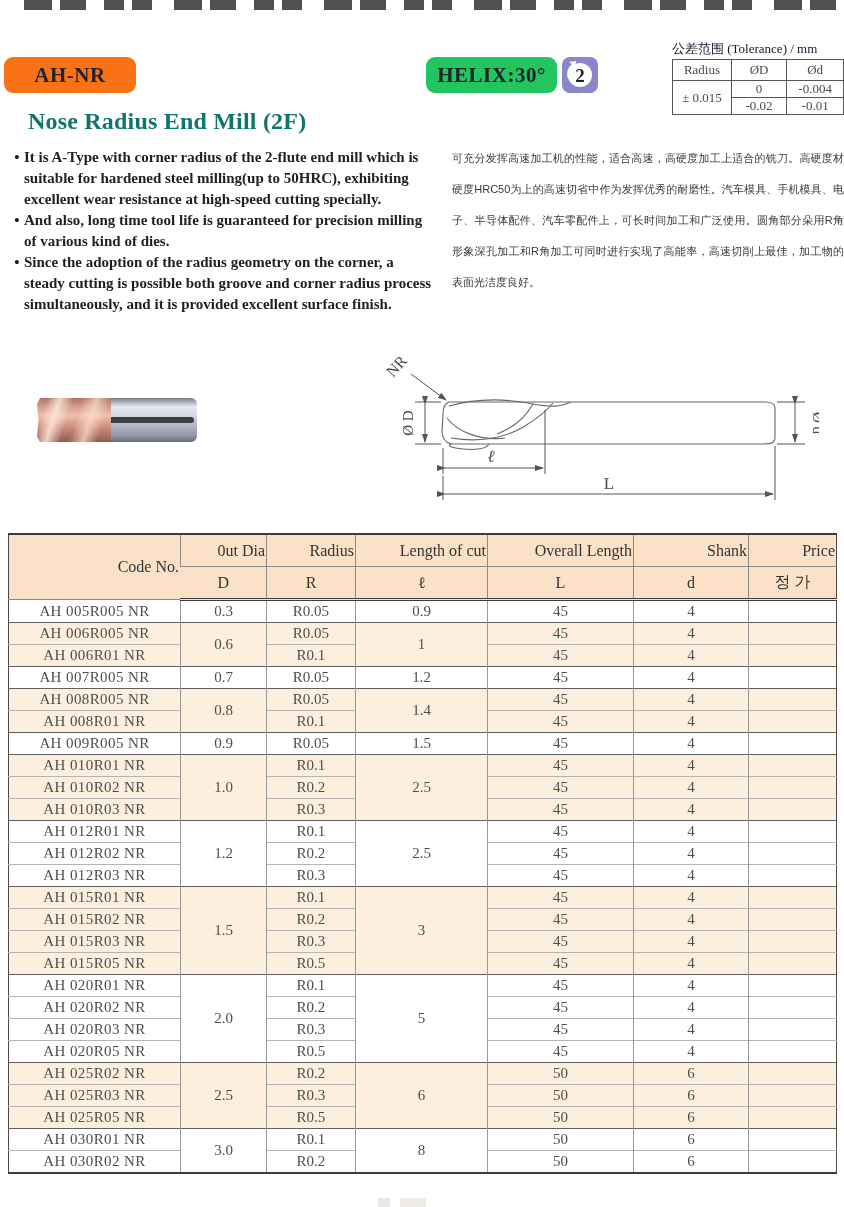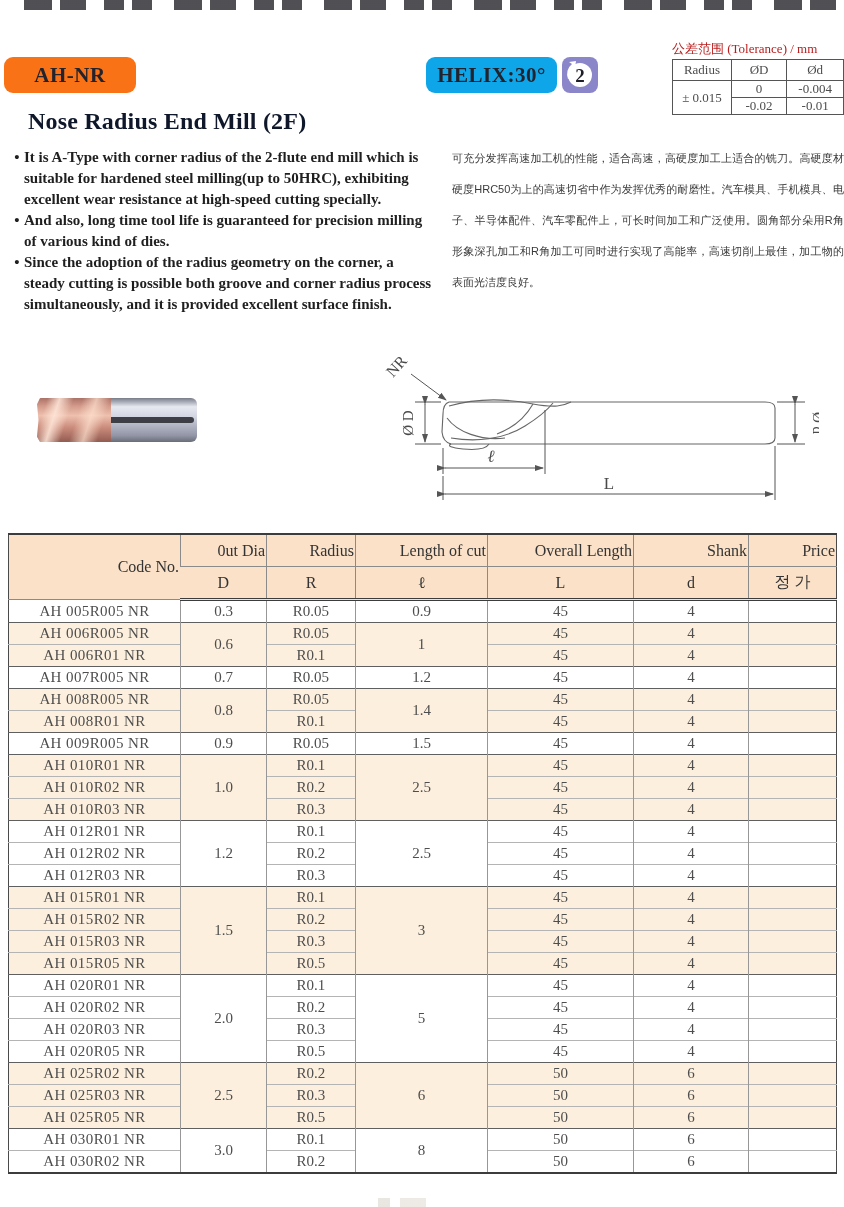--- a/index.html
+++ b/index.html
@@ -19,29 +19,29 @@
     font-size:21px; font-weight:bold; color:#23232d; letter-spacing:.5px; }
   .badge-ahnr   { left:4px;   width:132px; }
   .badge-hrc    { left:144px; width:133px; }
   .badge-naco   { left:286px; width:131px; }
   .badge-helix  { left:426px; width:131px; }
   .flute-badge  { position:absolute; top:57px; left:562px; width:36px; height:36px;
     border-radius:8px; display:flex; align-items:center; justify-content:center; }
 
   
   .tol-title { position:absolute; left:672px; top:40px; width:170px;
-    font-size:13px; color:#b91c1c; }
+    font-size:13px; color:#0f172a; }
   .tol-table { position:absolute; left:672px; top:59px; border-collapse:collapse;
     font-size:13px; color:#4c4c4c; }
   .tol-table td { border:1px solid #555; text-align:center; padding:0 4px; height:16px; }
   .tol-table tr.h td { height:20px; }
 
   
   .page-title { position:absolute; left:28px; top:108px; font-size:24px; font-weight:bold;
-    color:#0f172a; letter-spacing:.2px; }
+    color:#0f766e; letter-spacing:.2px; }
   .bullets { position:absolute; left:10px; top:147px; width:428px; }
   .bullet { display:flex; font-size:15px; font-weight:600; color:#1f1f1f; line-height:21px; }
   .bullet .dot { width:14px; flex:0 0 14px; text-align:center; }
 
   
   .desc-cn { position:absolute; left:452px; top:143px; width:392px;
     font-size:11px; line-height:31px; color:#3a3a3a; text-align:justify;
     font-family:"Liberation Sans", sans-serif; }
 
   
@@ -84,21 +84,21 @@
 </head>
 <body>
 
 <div class="page">
 
   <div class="top-strip"></div>
 
   <div class="badge badge-ahnr" style="background: #f97316;">
     <span>AH-NR</span>
   </div>
-  <div class="badge badge-helix" style="background: #0ea5e9;">
+  <div class="badge badge-helix" style="background: #22c55e;">
     <span>HELIX:30°</span>
   </div>
   <div class="flute-badge" style="background: rgb(138, 134, 201);">
     <svg width="36" height="36" viewBox="0 0 36 36">
       <circle cx="18" cy="18" r="12" fill="#ffffff"></circle>
       <path d="M6,22 A13 13 0 0 1 10 7 L7 5 L14 4 L13 11 L11 9 A11 11 0 0 0 8 21 Z" fill="#ffffff"></path>
       <text x="18" y="25" text-anchor="middle" font-size="19" font-weight="bold" fill="#1e1e28" font-family="Liberation Serif, serif">2</text>
     </svg>
   </div>
 

